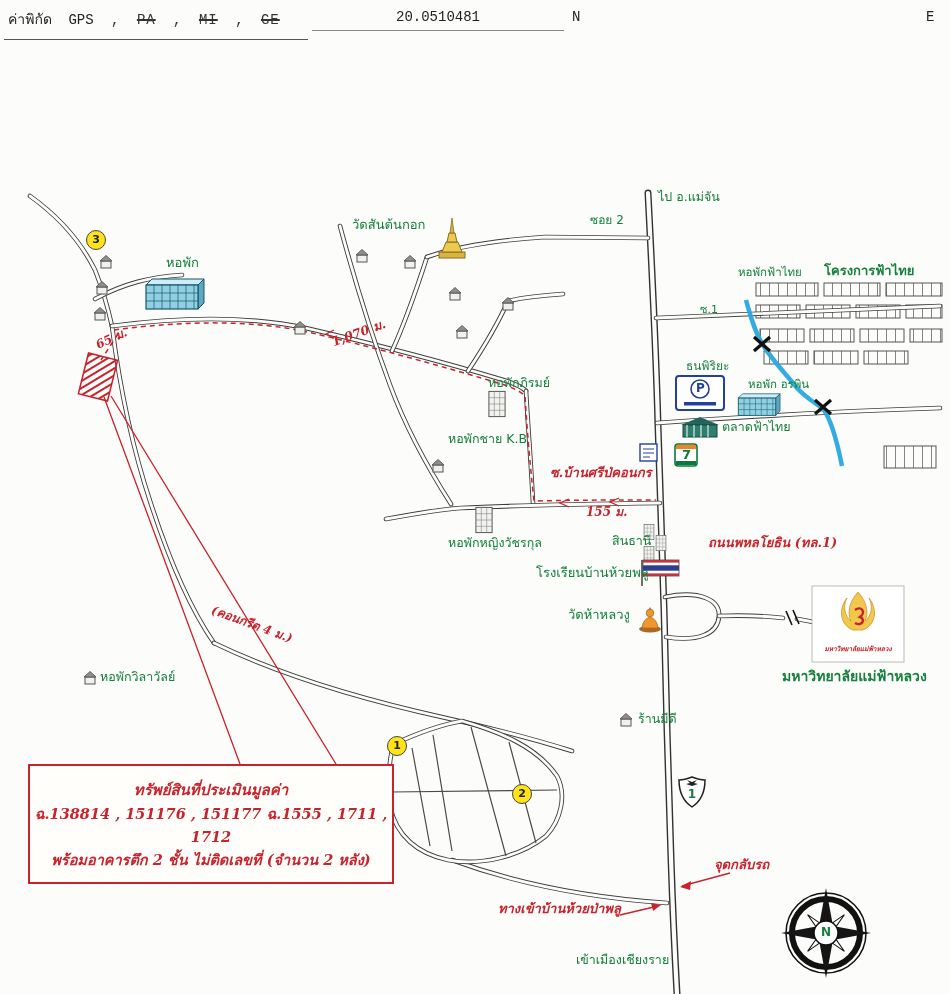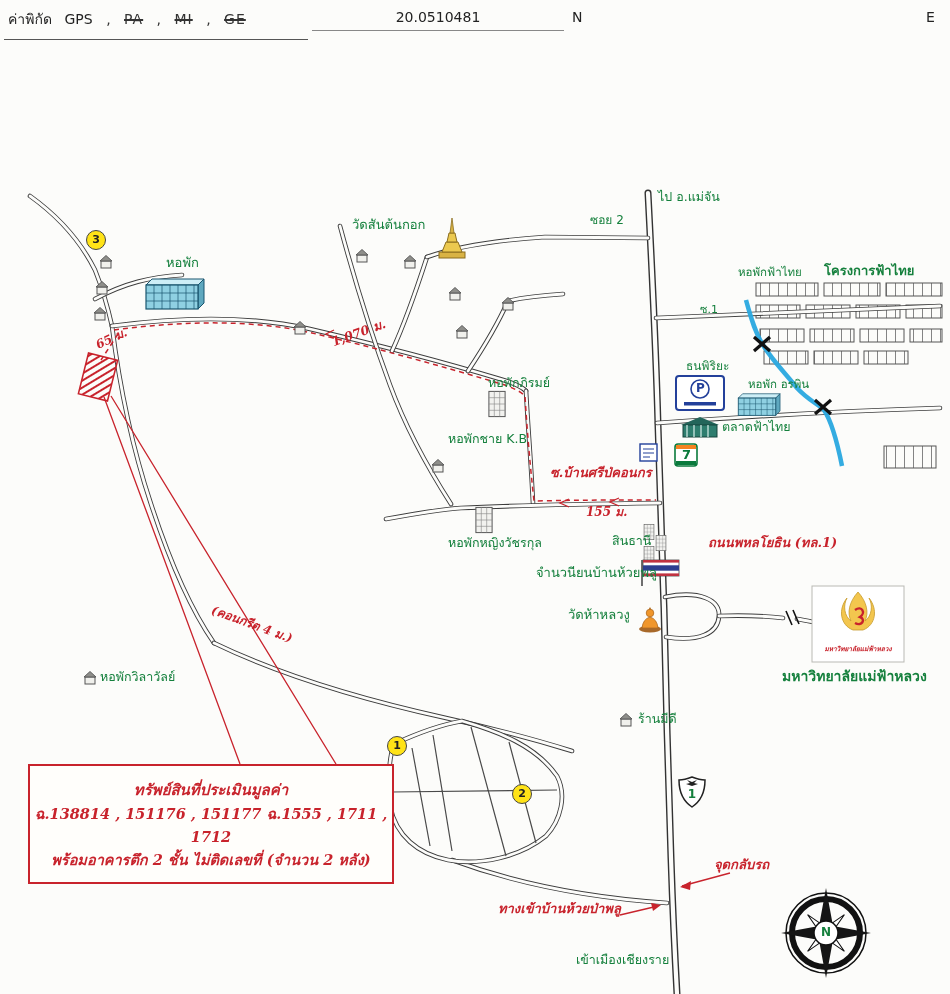--- a/index.html
+++ b/index.html
@@ -1,19 +1,19 @@
 <!DOCTYPE html>
 <html><head>
 <meta charset="utf-8">
 <style>
   html,body{margin:0;padding:0;background:#e9e9e7;}
   .page{position:relative;width:950px;height:994px;margin:0 auto;background:#fcfcfa;overflow:hidden;
         font-family:"DejaVu Sans",sans-serif;color:#1b1b1b;}
   
-  .hdr{position:absolute;left:0;top:0;width:860px;height:54px;font-size:14px;color:#222;}
+  .hdr{position:absolute;left:0;top:0;width:860px;height:54px;font-size:14px;color:#222;font-family:Liberation Mono, monospace;}
   .hdr-left{position:absolute;left:4px;top:2px;width:298px;border-bottom:1.5px solid #555;
             padding:6px 2px 9px 4px;white-space:nowrap;}
   .hdr-left .sep{margin:0 9px;color:#333;}
   .struck{text-decoration:line-through;text-decoration-thickness:1.5px;letter-spacing:1px;color:#333;}
   .coord{position:absolute;top:4px;height:26px;line-height:26px;text-align:center;
          border-bottom:1.5px solid #888;font-size:14px;color:#222;}
   .dir{position:absolute;top:9px;font-size:14px;color:#222;}
   
   .lbl{position:absolute;white-space:nowrap;font-size:12.5px;line-height:1.15;color:#15803d;
        transform-origin:left top;}
@@ -355,21 +355,21 @@
   <div class="lbl" style="left:686px;top:360px;font-size:12px;">ธนพิริยะ</div>
   <div class="lbl" style="left:748px;top:378px;font-size:11.5px;">หอพัก อรพิน</div>
   <div class="lbl" style="left:722px;top:420px;">ตลาดฟ้าไทย</div>
   <div class="lbl" style="left:488px;top:376px;">หอพักภิรมย์</div>
   <div class="lbl" style="left:448px;top:432px;">หอพักชาย K.B</div>
   <div class="lbl red" style="left:550px;top:466px;font-size:13px;">ซ.บ้านศรีป่คอนกร</div>
   <div class="lbl red" style="left:586px;top:506px;font-size:12px;">155 ม.</div>
   <div class="lbl" style="left:448px;top:536px;">หอพักหญิงวัชรกุล</div>
   <div class="lbl" style="left:612px;top:534px;">สินธานี</div>
   <div class="lbl red" style="left:708px;top:536px;font-size:13px;">ถนนพหลโยธิน (ทล.1)</div>
-  <div class="lbl" style="left:536px;top:566px;font-size:13px;">จำนวนียนบ้านห้วยพลู</div>
+  <div class="lbl" style="left:536px;top:566px;font-size:13px;">โรงเรียนบ้านห้วยพลู</div>
   <div class="lbl" style="left:568px;top:608px;font-size:13px;">วัดห้าหลวงู</div>
   <div class="lbl b" style="left:782px;top:668px;font-size:14px;">มหาวิทยาลัยแม่ฟ้าหลวง</div>
   <div class="lbl red" style="left:816px;top:646px;width:84px;text-align:center;font-size:6.5px;white-space:normal;">มหาวิทยาลัยแม่ฟ้าหลวง</div>
   <div class="lbl" style="left:100px;top:670px;">หอพักวิลาวัลย์</div>
   <div class="lbl red" style="left:214px;top:604px;font-size:12px;transform:rotate(20deg);">(คอนกรีต 4 ม.)</div>
   <div class="lbl red" style="left:94px;top:340px;font-size:12px;transform:rotate(-25deg);">65 ม.</div>
   <div class="lbl red" style="left:330px;top:336px;font-size:12.5px;transform:rotate(-20deg);">1,070 ม.</div>
   <div class="lbl" style="left:638px;top:712px;">ร้านมีดี</div>
   <div class="lbl red" style="left:714px;top:858px;font-size:13px;">จุดกลับรถ</div>
   <div class="lbl red" style="left:498px;top:902px;font-size:13px;">ทางเข้าบ้านห้วยป่าพลู</div>

